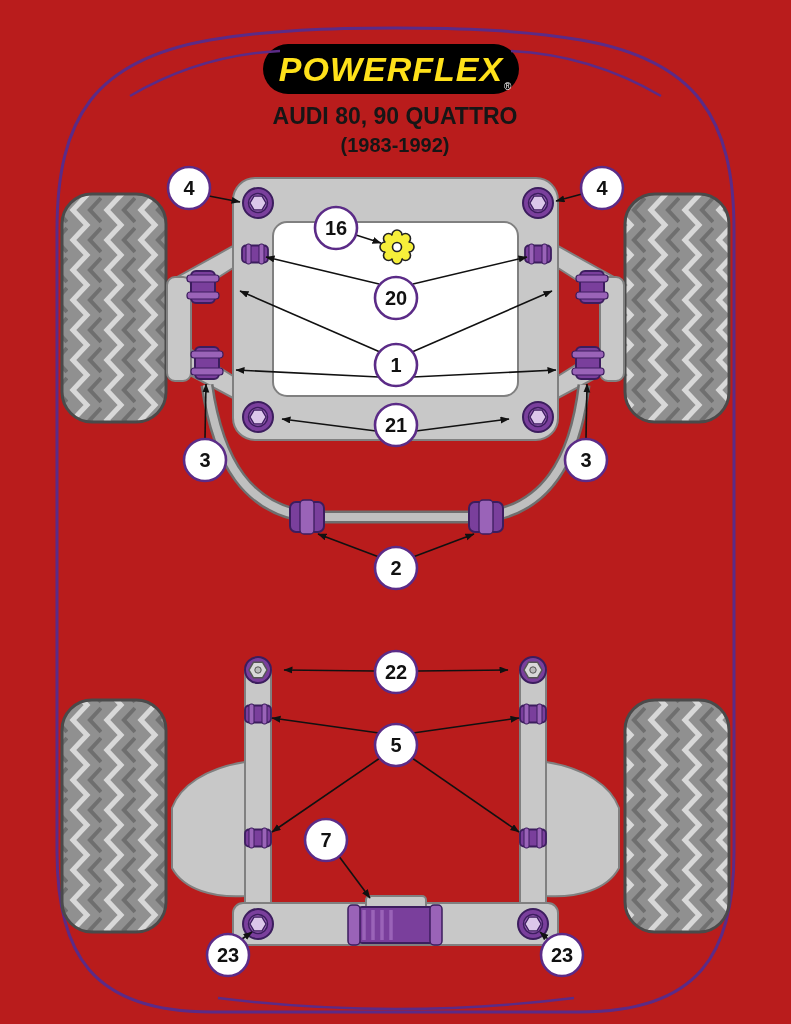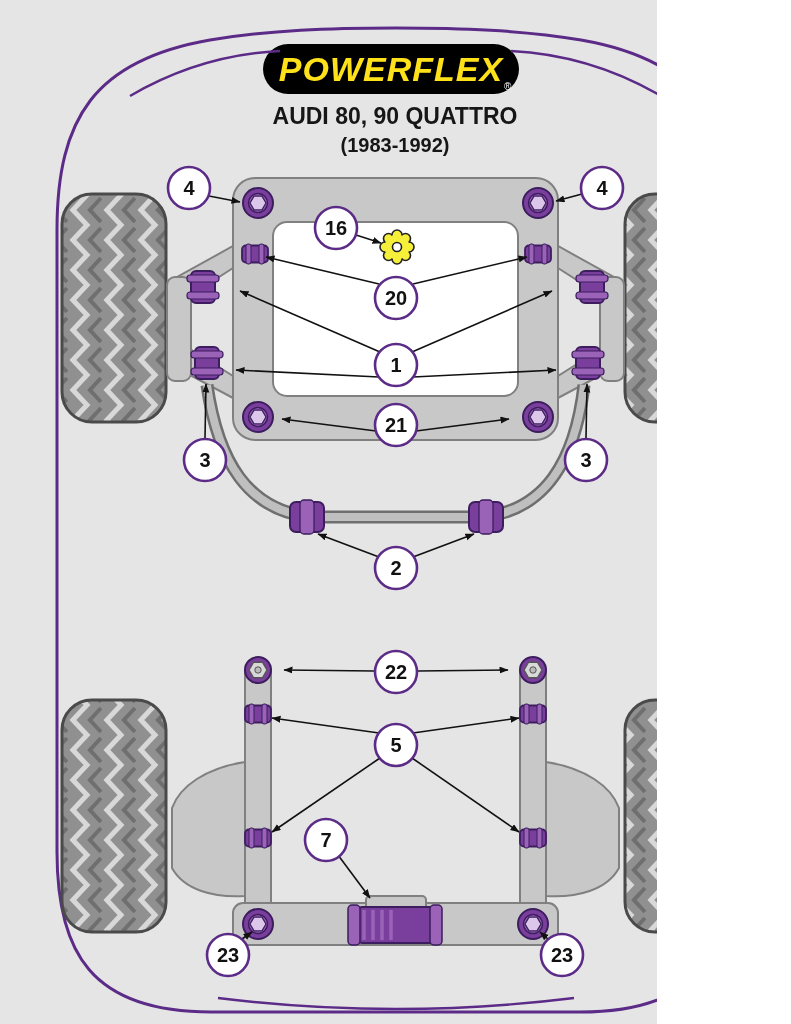--- a/index.html
+++ b/index.html
@@ -2,21 +2,21 @@
 <html style="--purple: #5b2b87; --bush_purple: #7a3f9c; --bush_purple_light: #9a63b8; --bush_purple_dark: #3c1d5e; --part_gray: #c8c8c8; --part_gray_outline: #808080; --tire_gray: #909090; --tread_light: #d8d8d8; --cam_yellow: #f6ef3a; --logo_yellow: #ffe11a; --logo_black: #000000; --text_black: #111111;"><head>
 <meta charset="utf-8">
 <style>
   :root{
     --purple:#5b2b87; --bush_purple:#7a3f9c; --bush_purple_light:#9a63b8;
     --bush_purple_dark:#3c1d5e; --part_gray:#c8c8c8; --part_gray_outline:#808080;
     --tire_gray:#909090; --tread_light:#d8d8d8; --cam_yellow:#f6ef3a;
     --logo_yellow:#ffe11a; --logo_black:#000000; --text_black:#111111;
   }
   html,body{margin:0;padding:0;background:#ffffff;}
-  .stage{position:relative;width:657px;height:1024px;background:#e5e5e5;overflow:hidden;}
+  .stage{position:relative;width:791px;height:1024px;background:#b91c1c;overflow:hidden;}
   svg text{font-family:"Liberation Sans",sans-serif;}
   .co{fill:#fff;stroke:var(--purple,#5b2b87);stroke-width:2.6;}
   .co-num{font-weight:bold;font-size:20px;fill:var(--text_black,#111);text-anchor:middle;}
   .arrow{stroke:#111;stroke-width:1.6;fill:none;marker-end:url(#arrowhead);}
   .gray{fill:var(--part_gray,#c8c8c8);stroke:var(--part_gray_outline,#808080);stroke-width:2;}
   .bodyline{fill:none;stroke:var(--purple,#5b2b87);stroke-width:3;}
   .bodyline-thin{fill:none;stroke:var(--purple,#5b2b87);stroke-width:2.4;}
   .logo-text{font-weight:bold;font-style:italic;font-size:34px;letter-spacing:1px;fill:var(--logo_yellow,#ffe11a);text-anchor:middle;}
   .reg-mark{font-size:10px;fill:#ffffff;}
   .title{font-weight:bold;font-size:23px;fill:#161616;text-anchor:middle;}

